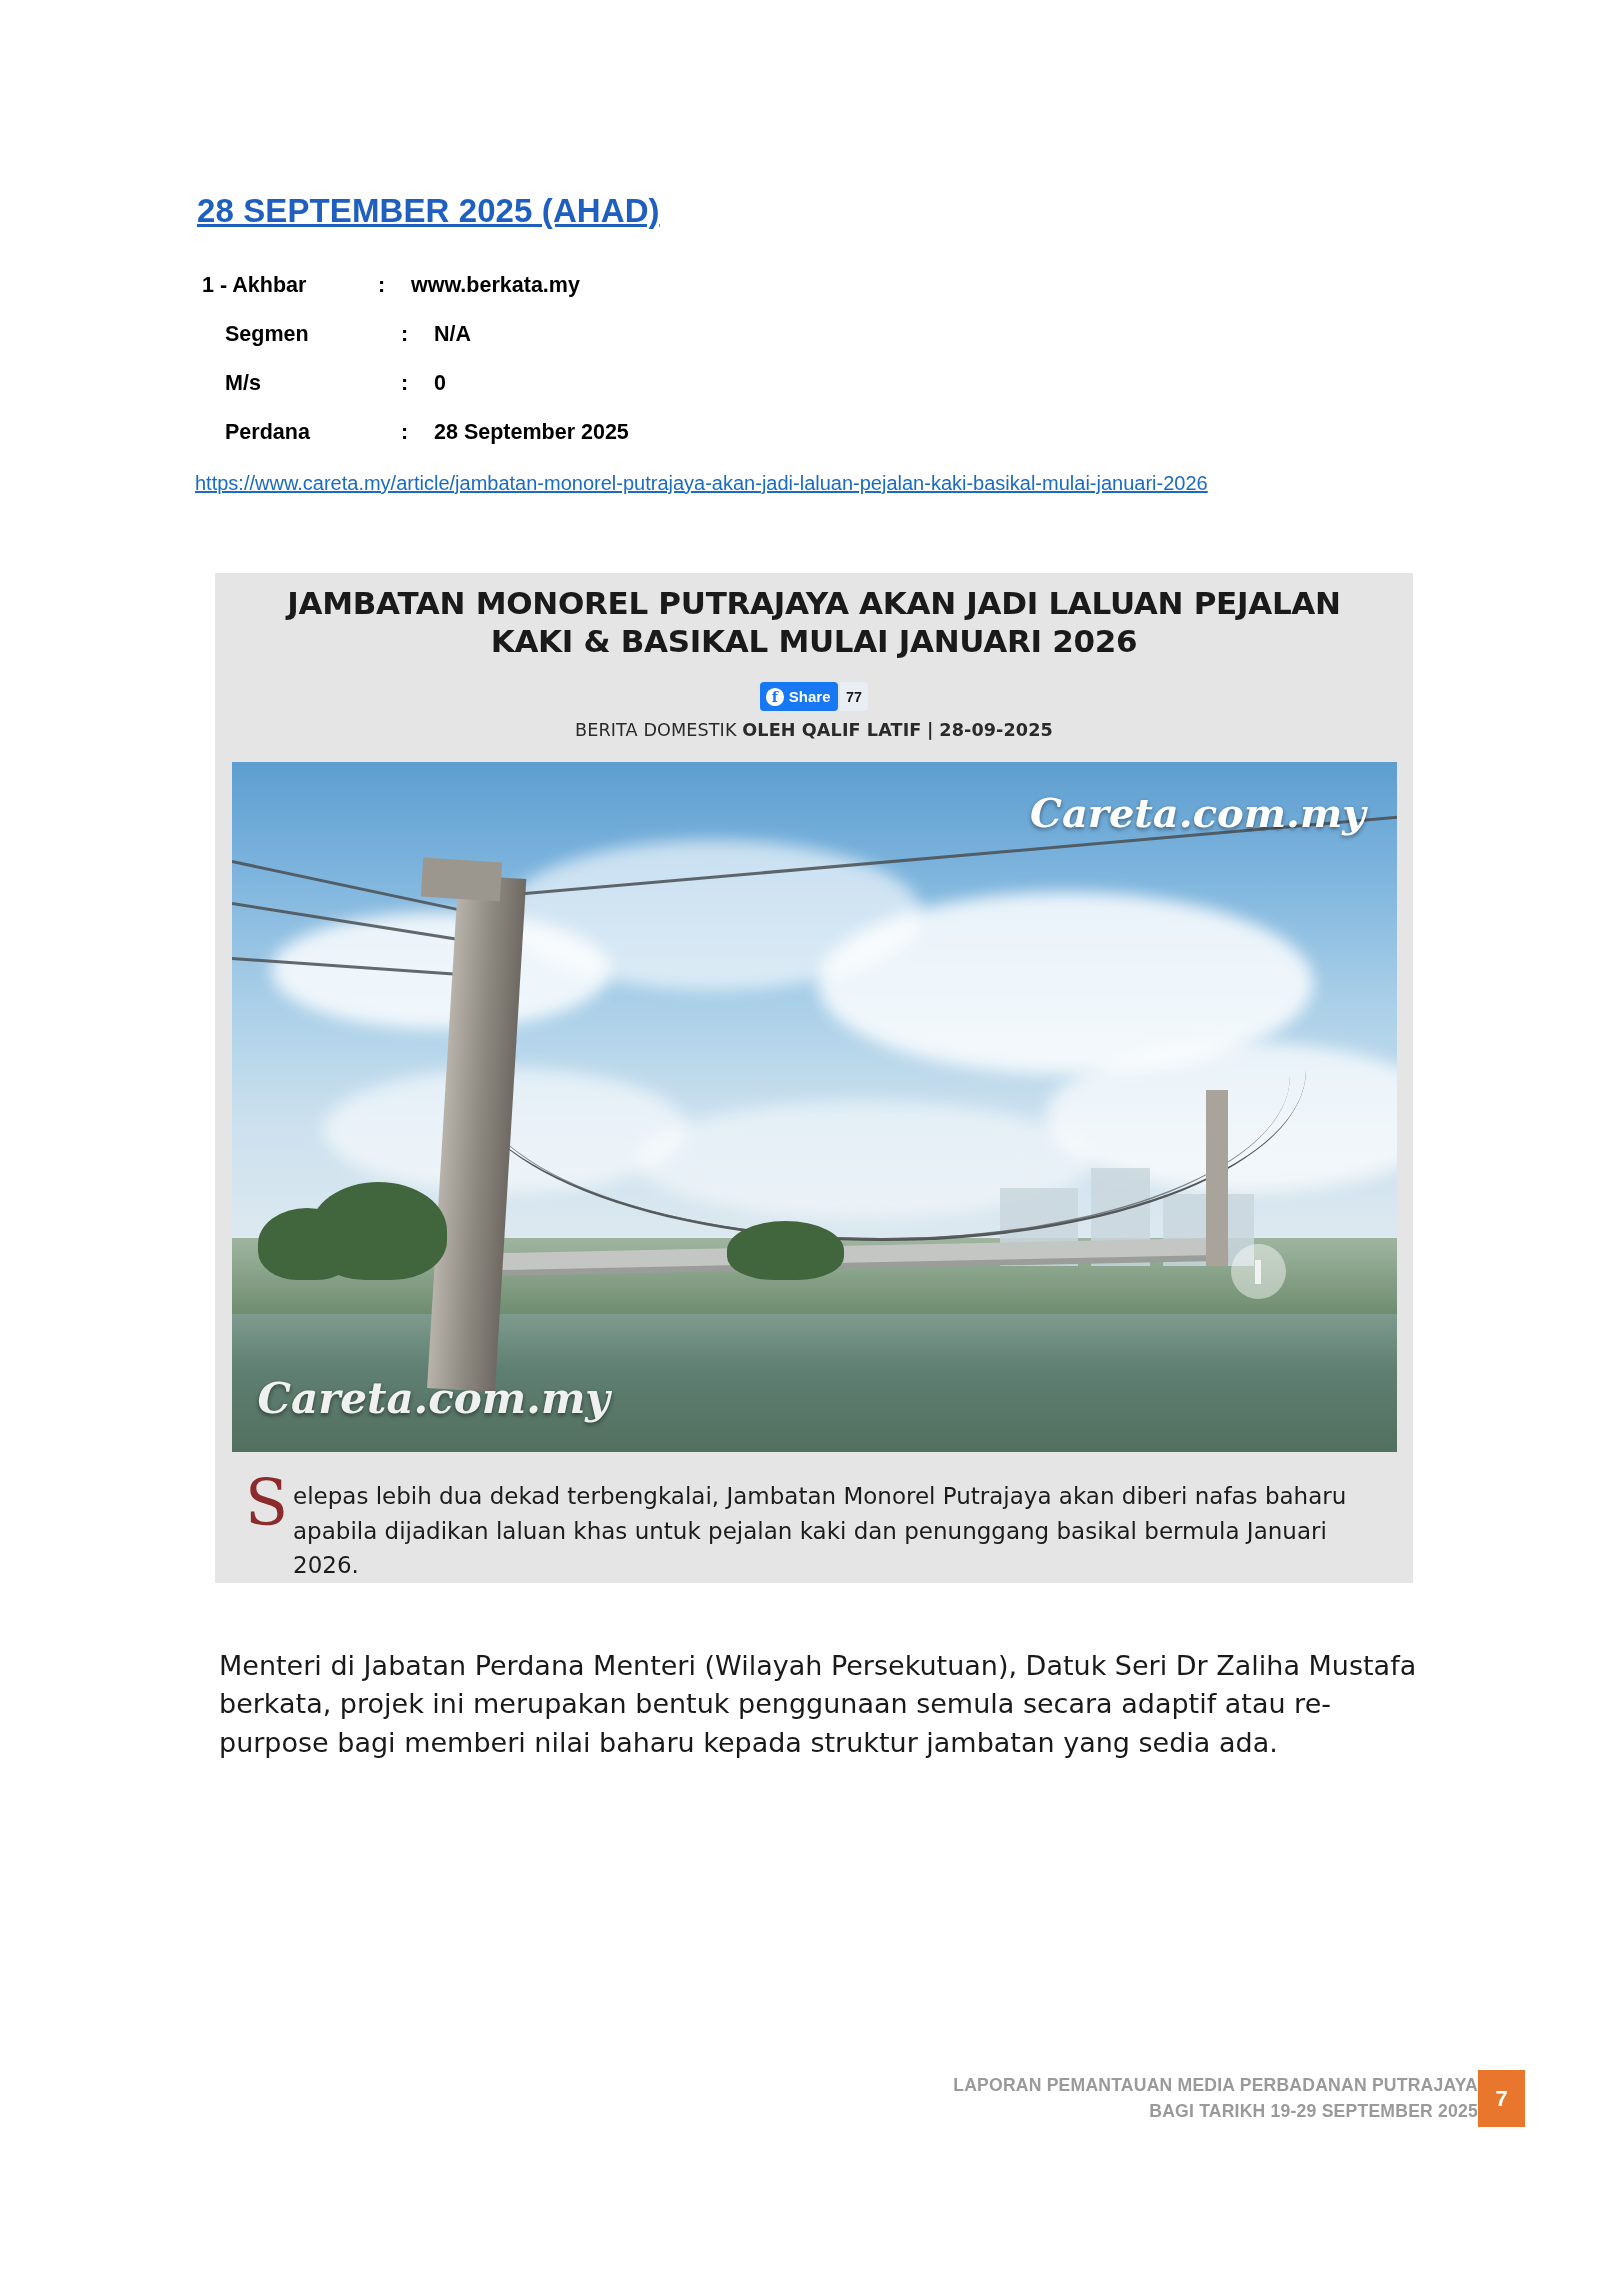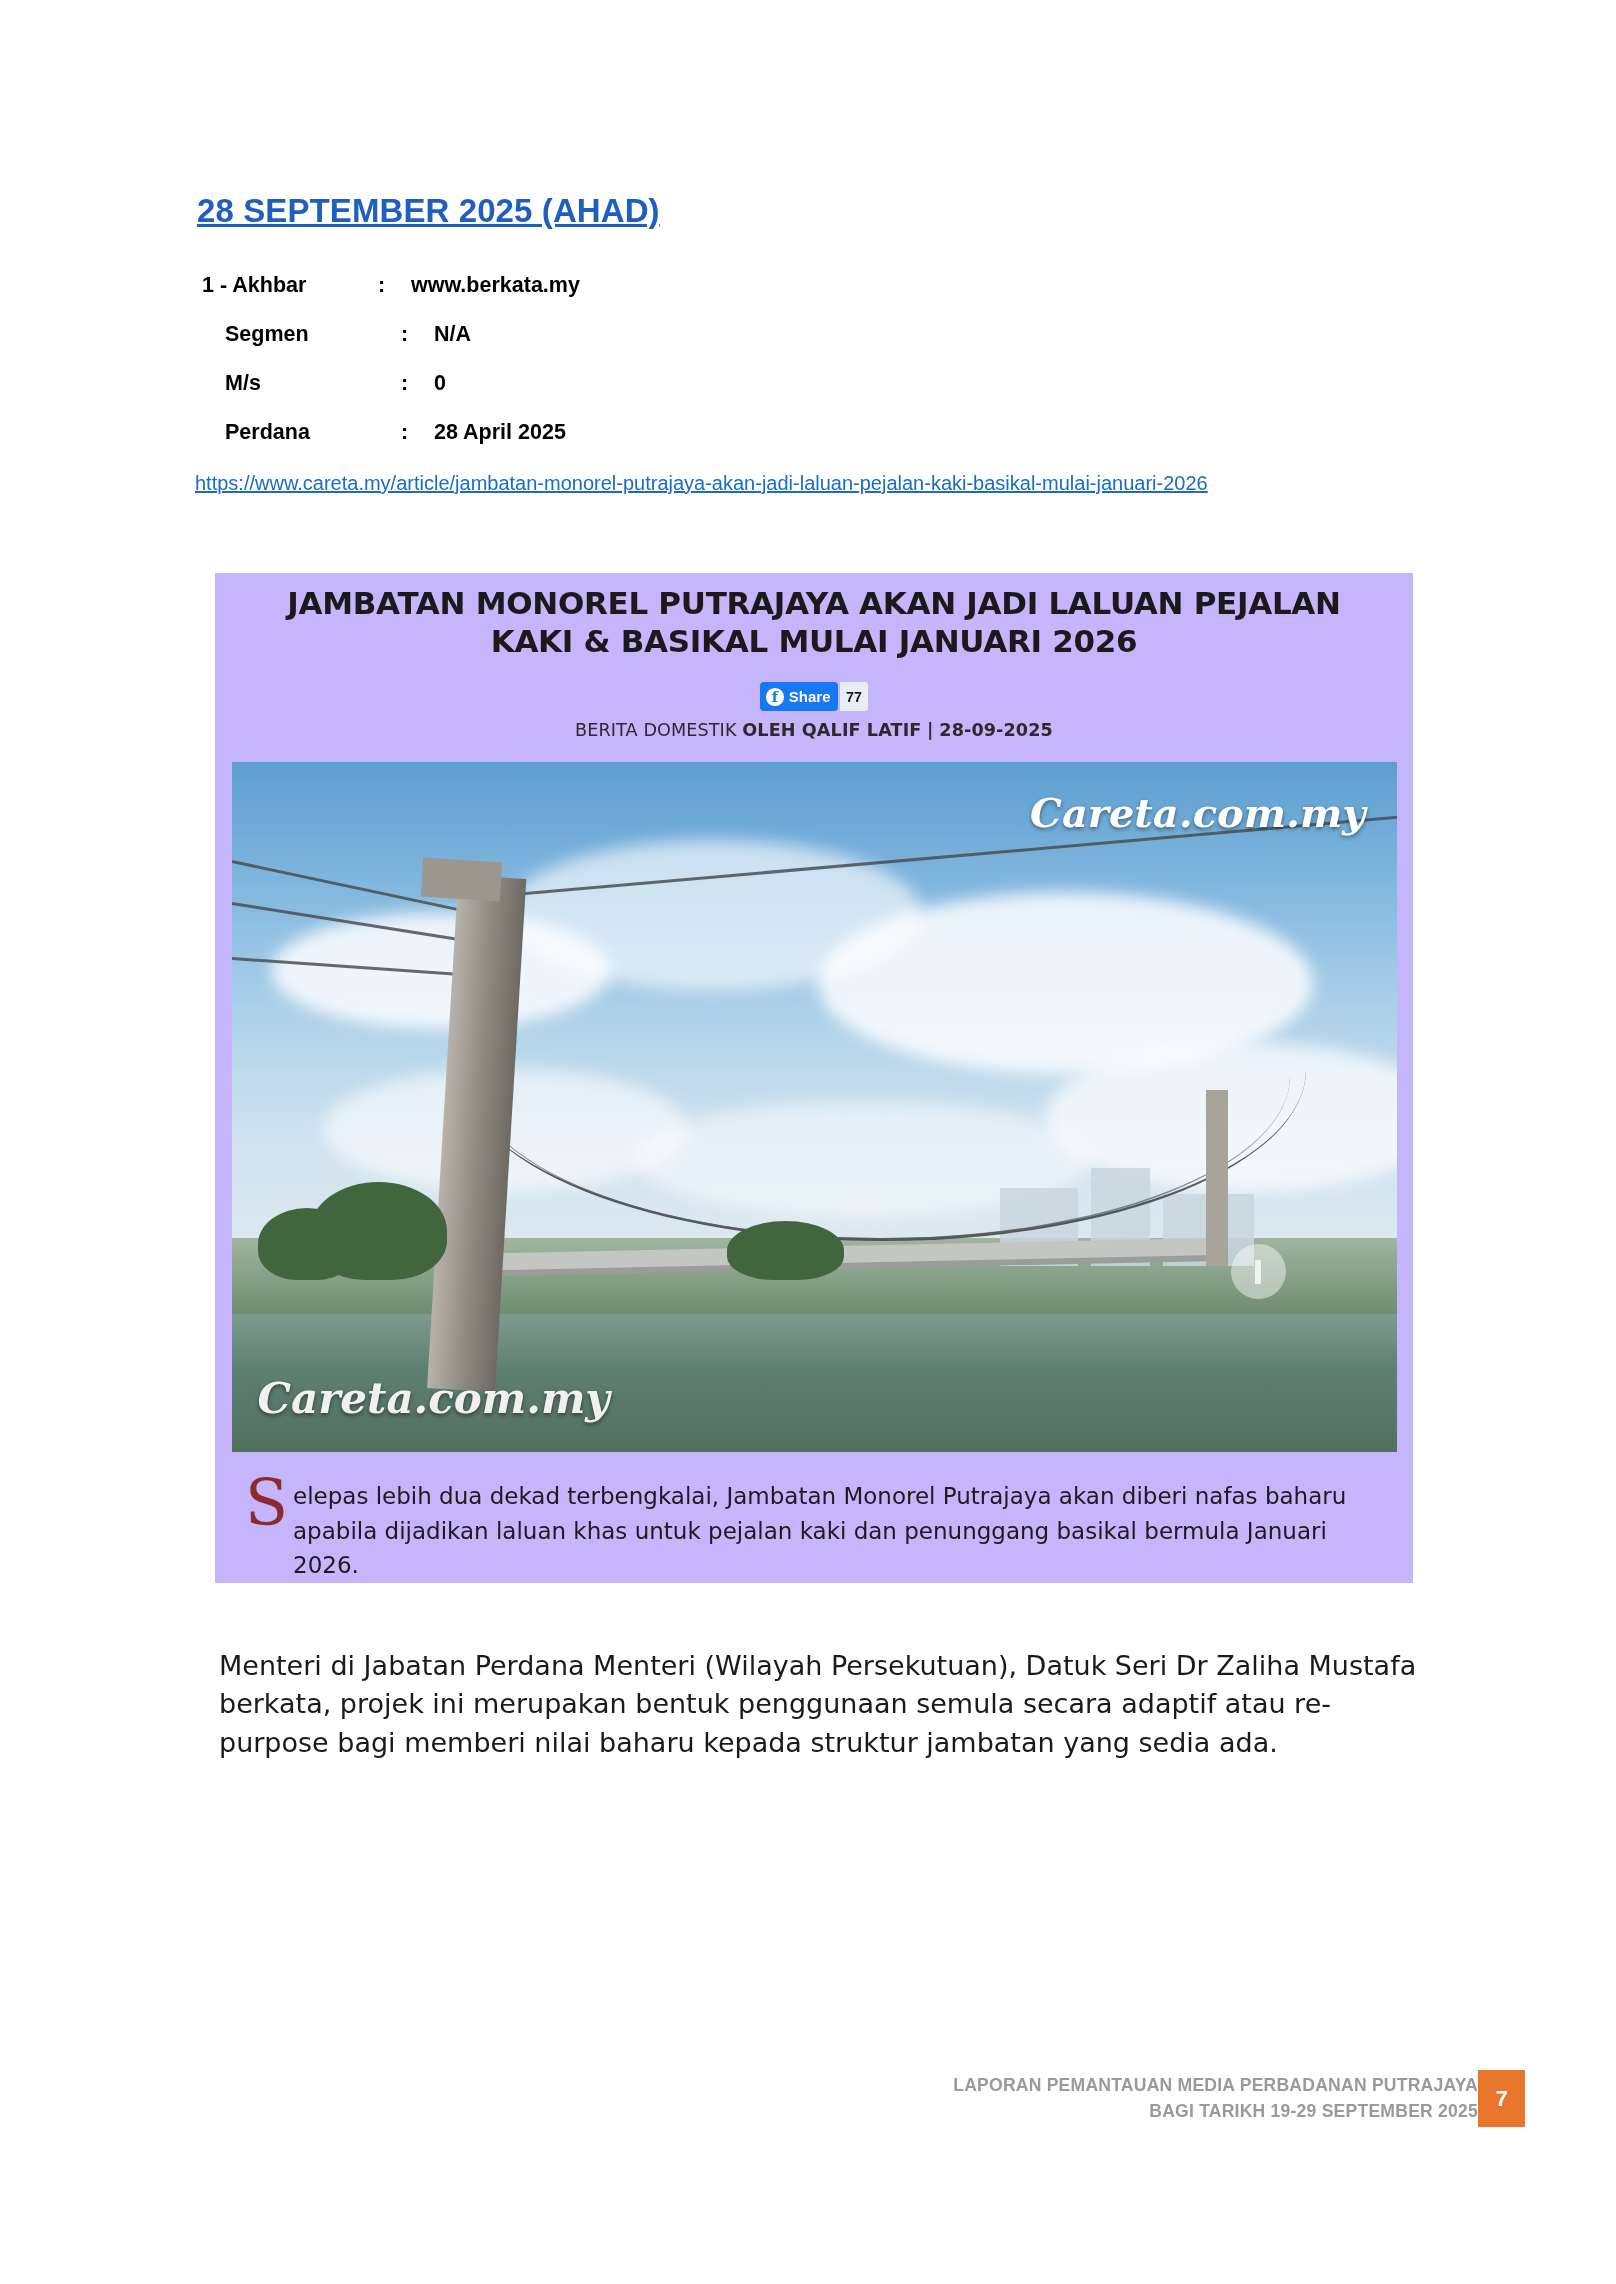--- a/index.html
+++ b/index.html
@@ -77,21 +77,21 @@
     text-decoration: underline;
     word-break: break-word;
   }
 
   
   .article {
     position: absolute;
     left: 215px;
     top: 573px;
     width: 1198px;
-    background: #c4b5fd;
+    background: #e5e5e5;
   }
   .article-headline {
     text-align: center;
     font-family: "DejaVu Sans", sans-serif;
     font-weight: bold;
     font-size: 31px;
     line-height: 1.22;
     color: #1a1a1a;
     padding: 11.7px 39px 0 39px;
     letter-spacing: -0.3px;
@@ -379,21 +379,21 @@
       <div class="meta-value">N/A</div>
     </div>
     <div class="meta-row">
       <div class="meta-label indent">M/s</div>
       <div class="meta-colon">:</div>
       <div class="meta-value">0</div>
     </div>
     <div class="meta-row">
       <div class="meta-label indent">Perdana</div>
       <div class="meta-colon">:</div>
-      <div class="meta-value">28 April 2025</div>
+      <div class="meta-value">28 September 2025</div>
     </div>
   </div>
 
   <a class="url-block" href="#">https://www.careta.my/article/jambatan-monorel-putrajaya-akan-jadi-laluan-pejalan-kaki-basikal-mulai-januari-2026</a>
 
   <div class="article">
 
     <div class="article-headline">JAMBATAN MONOREL PUTRAJAYA AKAN JADI LALUAN PEJALAN KAKI &amp; BASIKAL MULAI JANUARI 2026</div>
 
     <div class="share-row">

